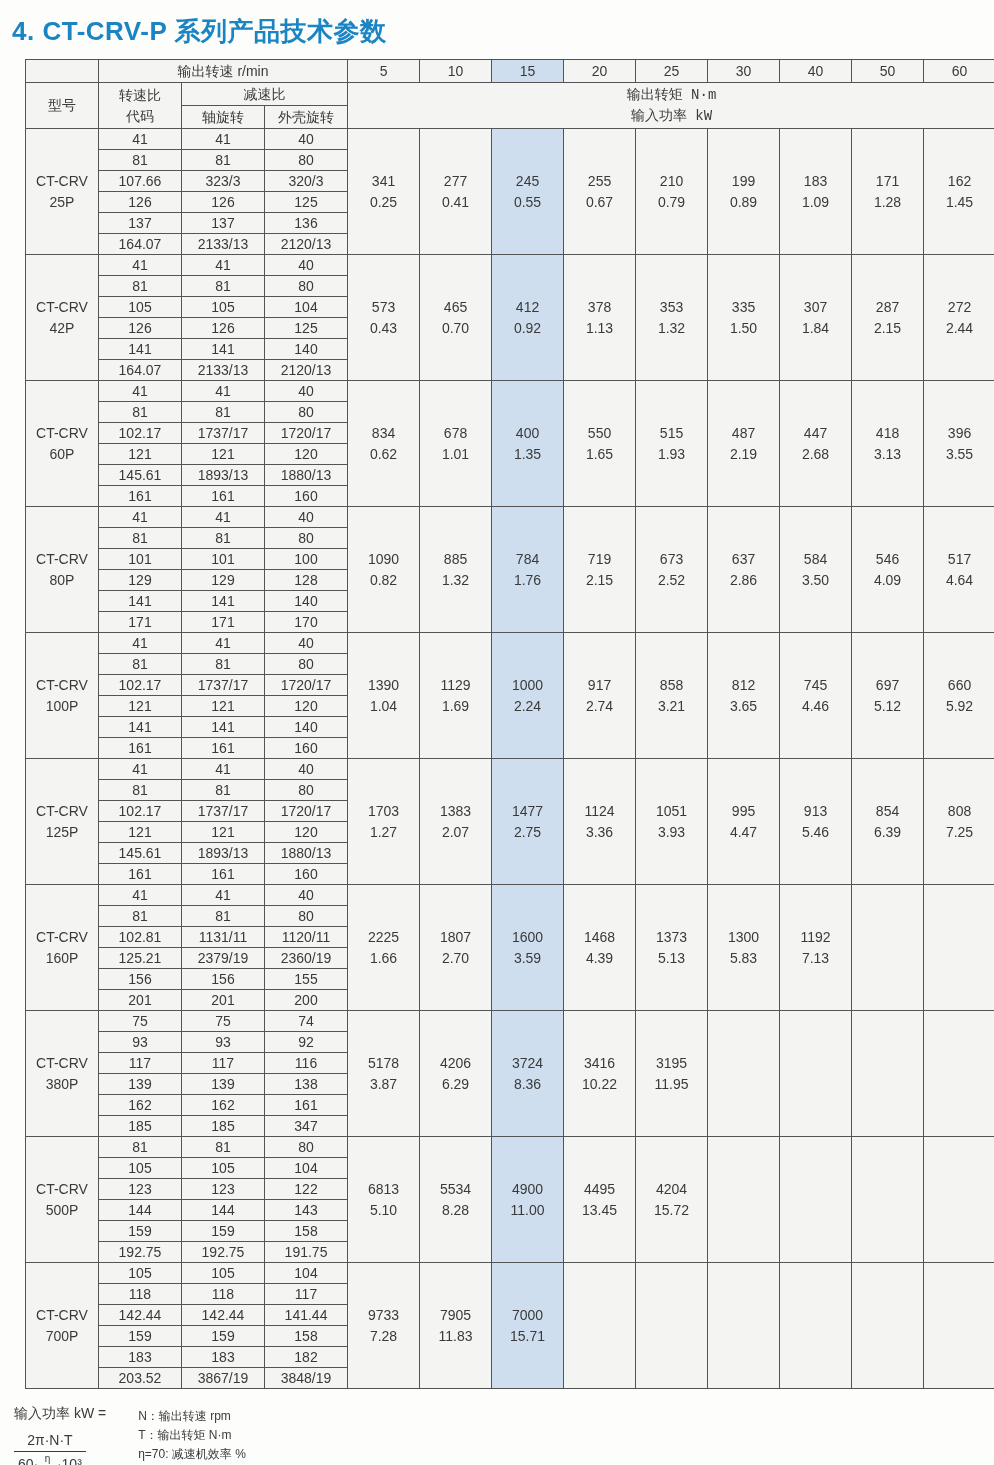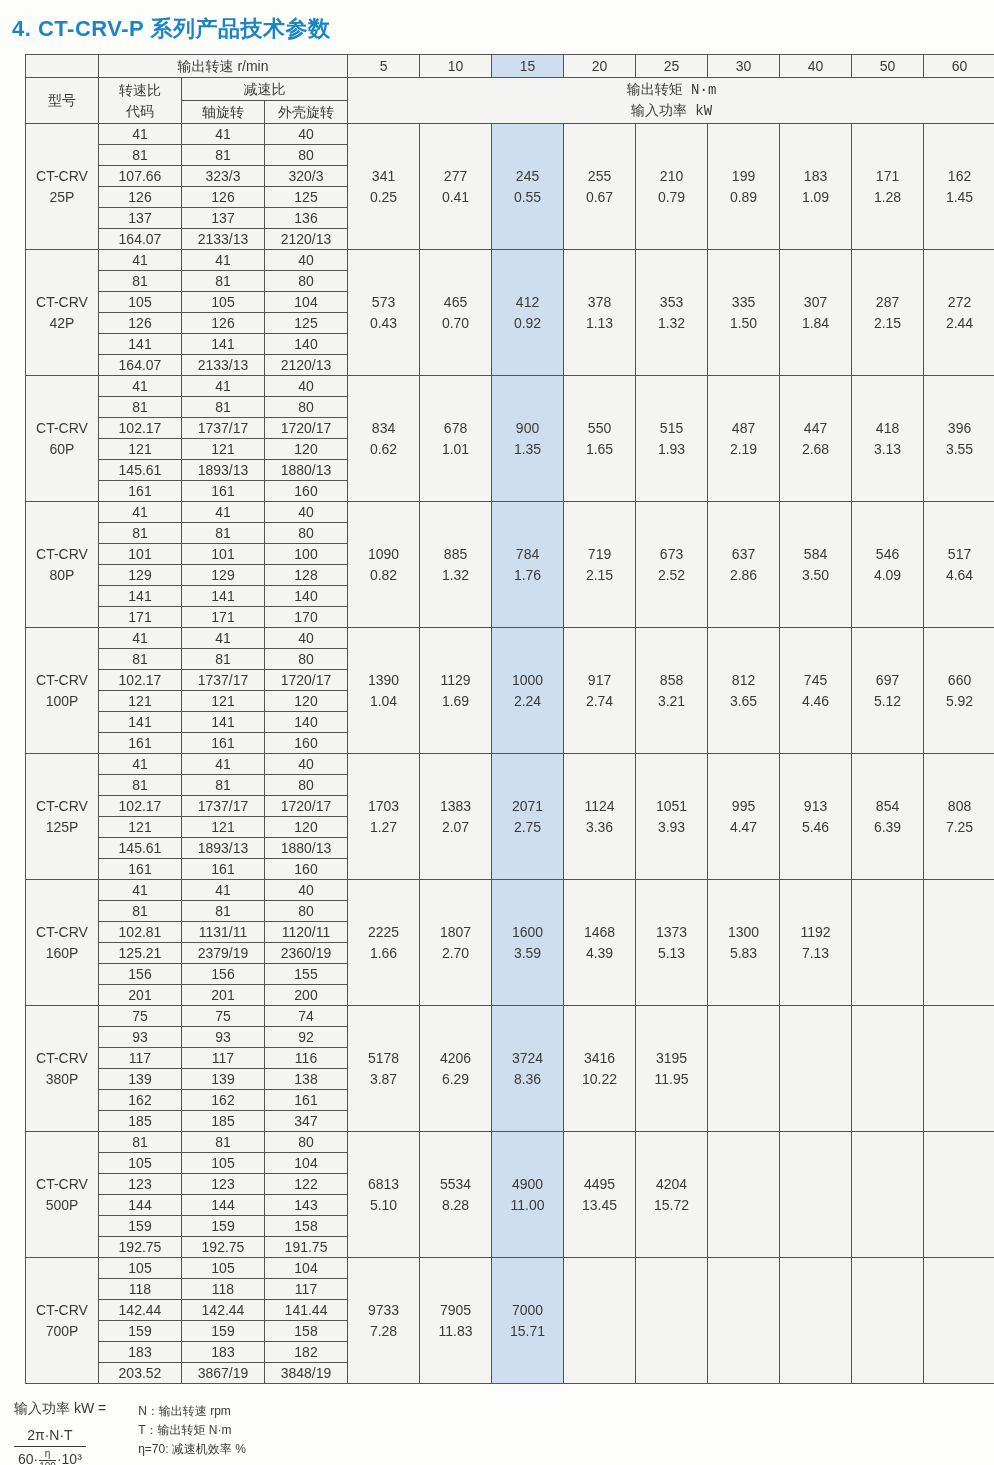--- a/index.html
+++ b/index.html
@@ -3,21 +3,21 @@
 <meta charset="utf-8">
 <style>
   html,body{margin:0;padding:0;}
   body{
     width:994px;height:1465px;background:#fdfdfc;overflow:hidden;
     font-family:"Liberation Sans","DejaVu Sans",sans-serif;color:#3a3a3a;
     -webkit-font-smoothing:antialiased;
   }
   .page{padding:12px 12px 0 12px;}
   .title{
-    font-size:22px;font-weight:bold;color:#1b85c4;margin:2px 0 10px 0;letter-spacing:.5px;
+    font-size:26px;font-weight:bold;color:#1b85c4;margin:2px 0 10px 0;letter-spacing:.5px;
   }
   table.spec{border-collapse:collapse;table-layout:fixed;width:970px;margin-left:13px;}
   table.spec th,table.spec td{
     border:1px solid #545454;background:#f4f4f2;font-weight:normal;
     text-align:center;vertical-align:middle;font-size:14px;color:#3a3a3a;padding:0;
     overflow:hidden;
   }
   table.spec thead th{height:22px;line-height:21px;}
   th.torque-hd{text-align:left;padding-left:112px;line-height:21px;font-family:Liberation Mono, monospace;}
   td.ratio-cell{height:20px;line-height:20px;}
@@ -239,21 +239,21 @@
           <td class="ratio-cell">40</td>
           <td rowspan="6" class="value-cell">
             <div>834</div>
             <div>0.62</div>
           </td>
           <td rowspan="6" class="value-cell">
             <div>678</div>
             <div>1.01</div>
           </td>
           <td rowspan="6" class="value-cell hl">
-            <div>900</div>
+            <div>400</div>
             <div>1.35</div>
           </td>
           <td rowspan="6" class="value-cell">
             <div>550</div>
             <div>1.65</div>
           </td>
           <td rowspan="6" class="value-cell">
             <div>515</div>
             <div>1.93</div>
           </td>
@@ -449,21 +449,21 @@
           <td class="ratio-cell">40</td>
           <td rowspan="6" class="value-cell">
             <div>1703</div>
             <div>1.27</div>
           </td>
           <td rowspan="6" class="value-cell">
             <div>1383</div>
             <div>2.07</div>
           </td>
           <td rowspan="6" class="value-cell hl">
-            <div>2071</div>
+            <div>1477</div>
             <div>2.75</div>
           </td>
           <td rowspan="6" class="value-cell">
             <div>1124</div>
             <div>3.36</div>
           </td>
           <td rowspan="6" class="value-cell">
             <div>1051</div>
             <div>3.93</div>
           </td>

